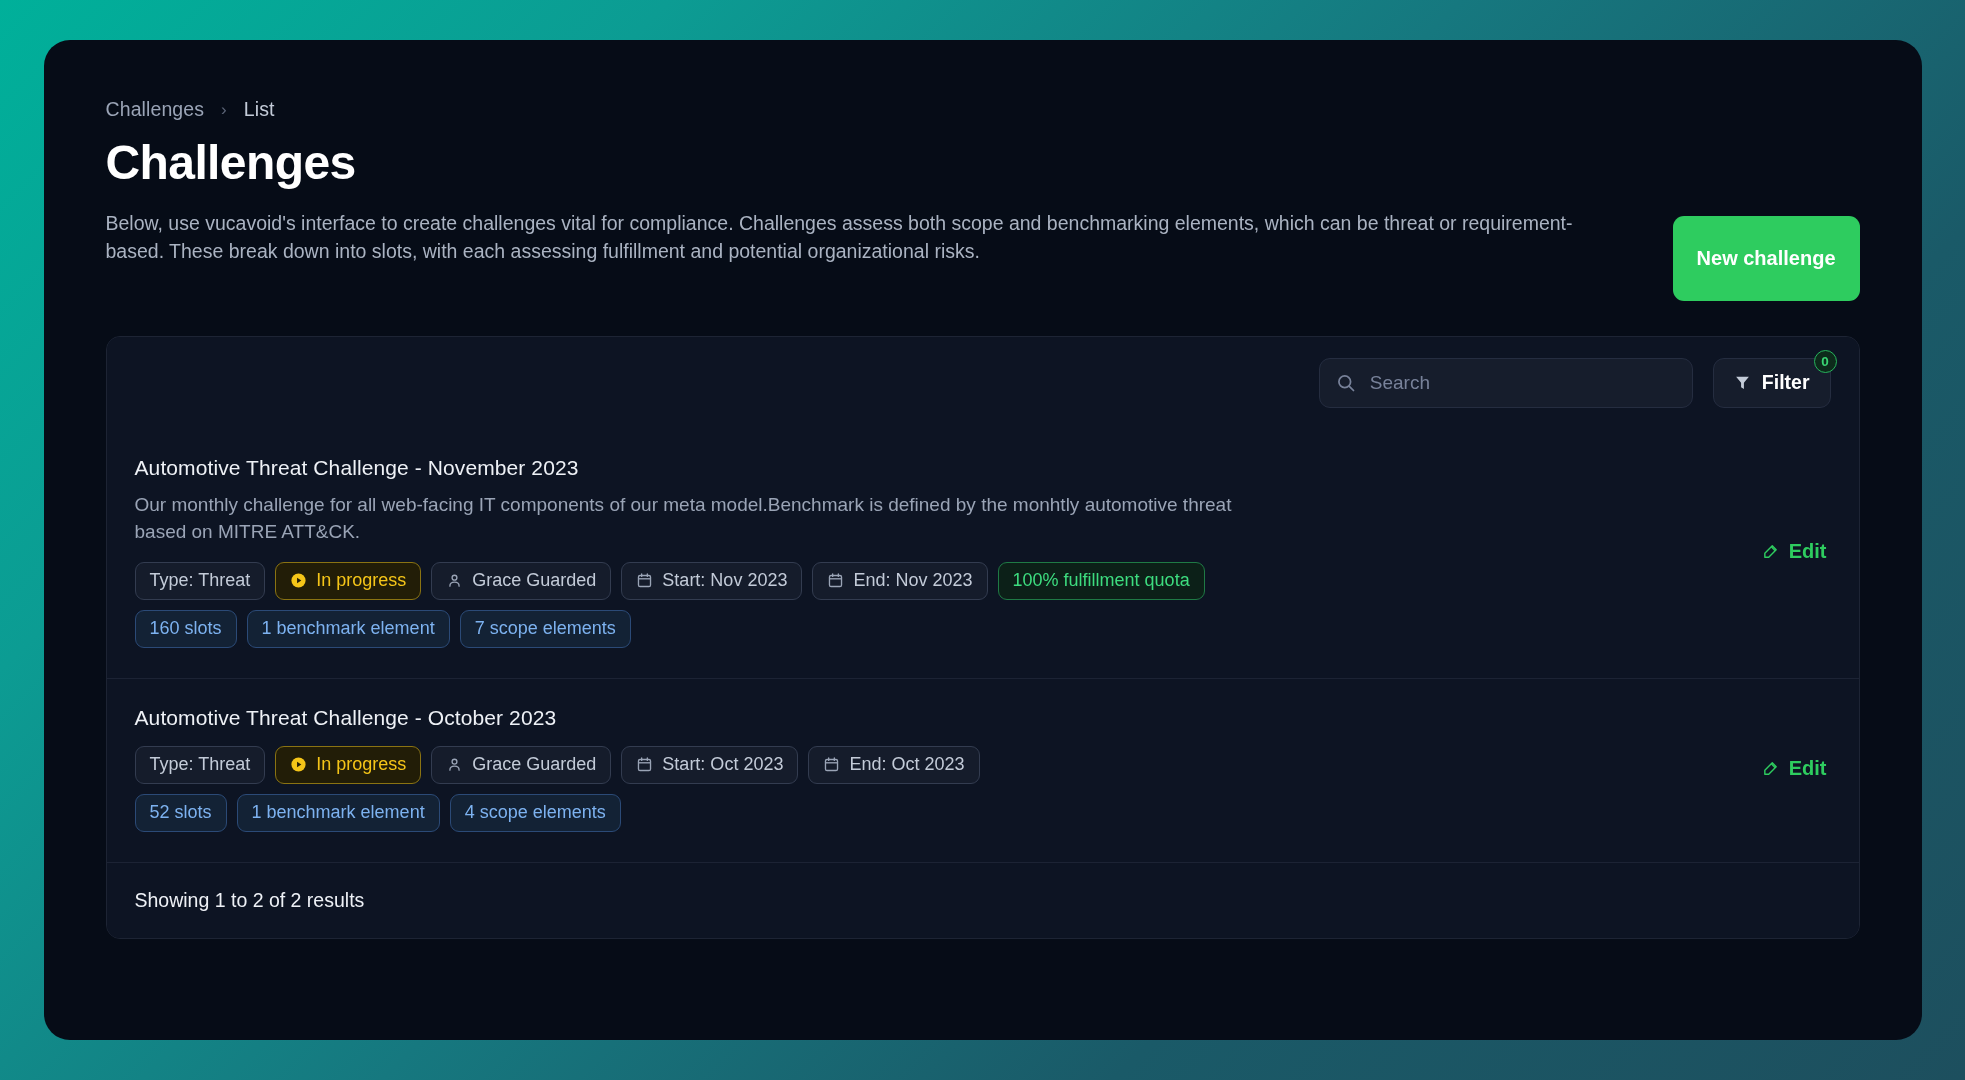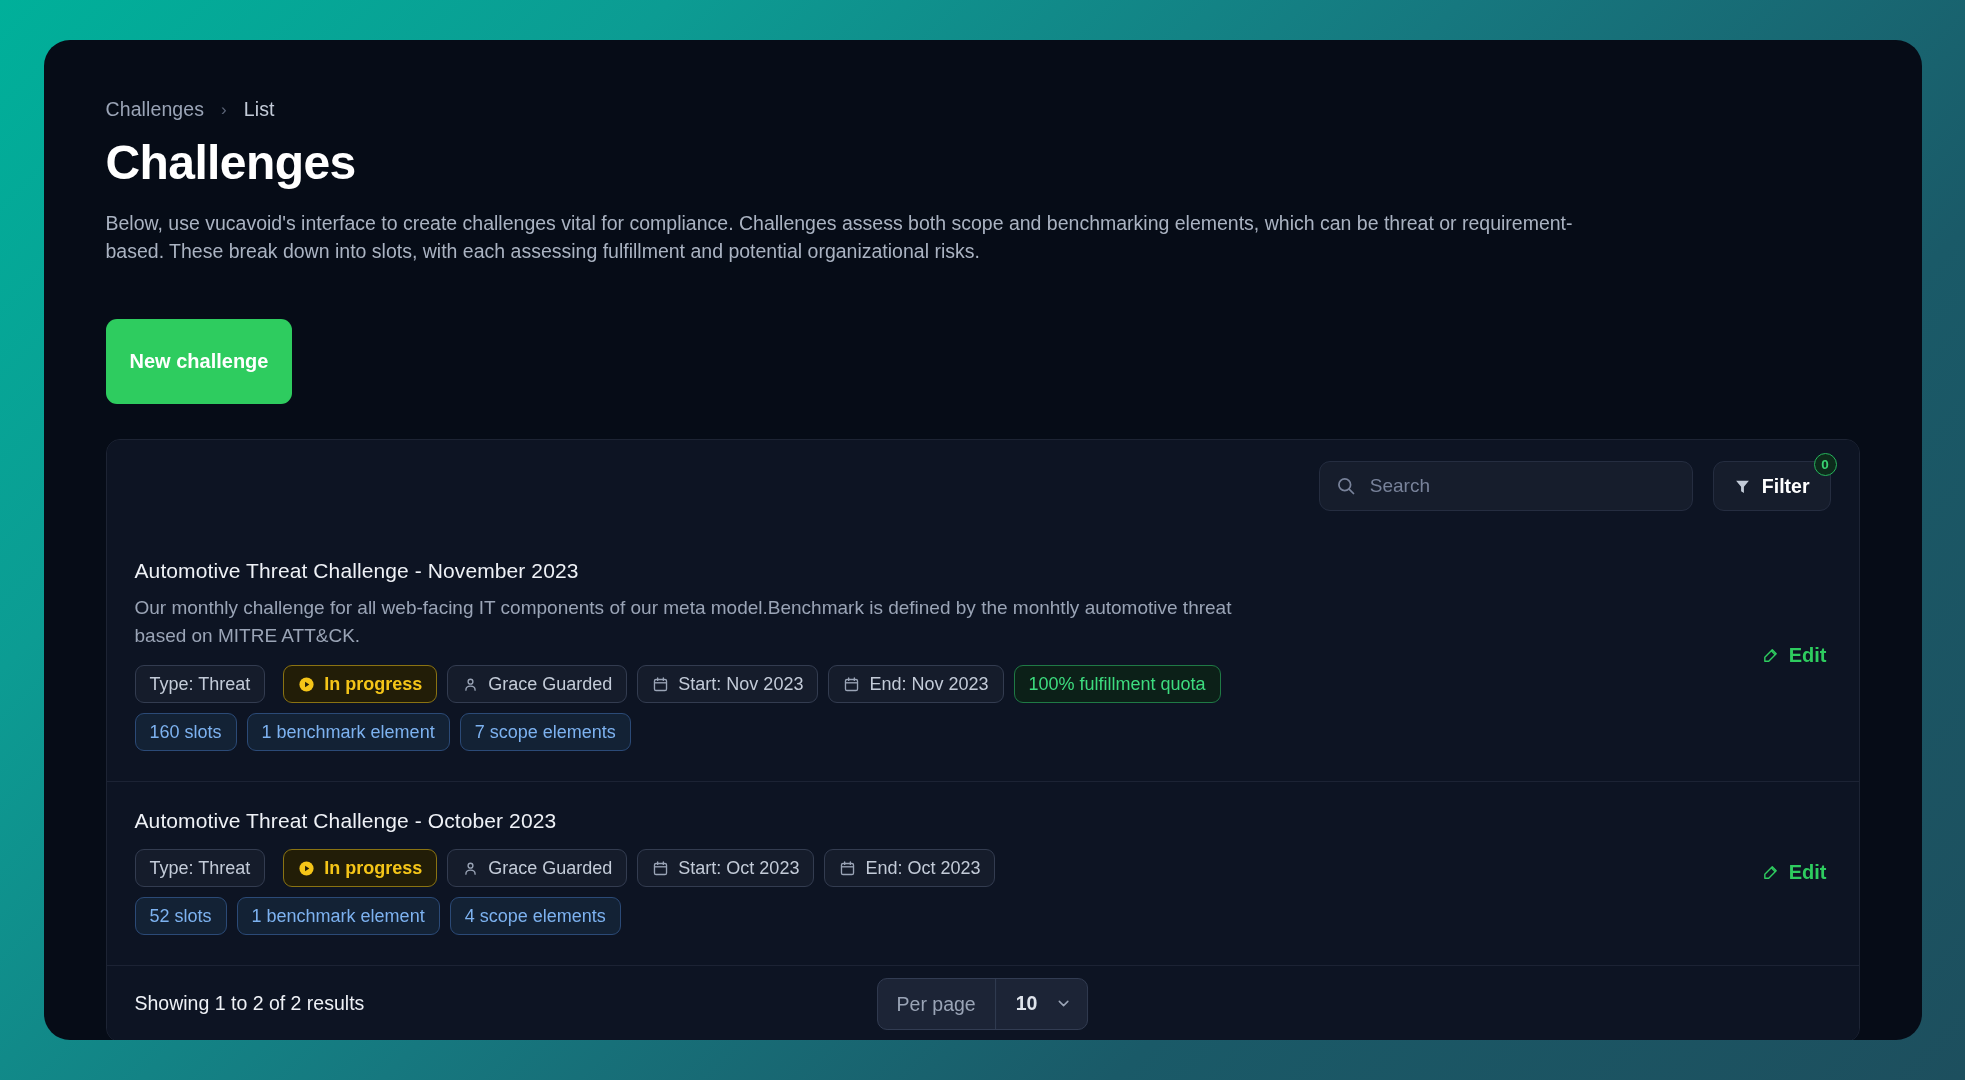--- a/index.html
+++ b/index.html
@@ -54,21 +54,20 @@
     letter-spacing: -0.6px;
     line-height: 1.1;
   }
 
   
   .header-row {
     display: flex;
     align-items: flex-start;
     justify-content: space-between;
     gap: 28px;
-    flex-direction: column;
   }
   .page-desc {
     margin-top: 19px;
     font-size: 19.5px;
     line-height: 1.45;
     color: #aab3c2;
     max-width: 1490px;
   }
   .new-challenge-btn {
     margin-top: 26px;
@@ -243,22 +242,21 @@
     font-size: 18px;
     border: 1px solid #333c50;
     background: #151c2b;
     color: #c3cbd8;
     white-space: nowrap;
   }
   .badge.status-progress {
     border-color: #8a7312;
     background: #221d07;
     color: #f5c518;
-    font-weight: 700;
-    margin-left: 8px;
+    font-weight: 400;
   }
   .badge.quota {
     border-color: #1f7a45;
     background: #0c2018;
     color: #3ddc7f;
   }
   .badge.count {
     border-color: #2b4a77;
     background: #132235;
     color: #7db2f0;
@@ -468,25 +466,16 @@
               <path d="M4 14.5V20h5.5L20 9.5 14.5 4 4 14.5z" fill="none" stroke="#2ecc5f" stroke-width="2" stroke-linejoin="round"></path>
               <path d="M13.2 5.4l5.4 5.4" stroke="#2ecc5f" stroke-width="2"></path>
             </svg>
             <span>Edit</span>
           </button>
         </div>
       </div>
 
     <div class="panel-footer">
       <span class="results-text">Showing 1 to 2 of 2 results</span>
-      <div class="per-page-control">
-        <span class="per-page-label">Per page</span>
-        <div class="per-page-select">
-          <span class="per-page-value">10</span>
-          <svg class="badge-icon" viewBox="0 0 24 24" fill="none" stroke="#9aa4b6" stroke-width="2.2" stroke-linecap="round" stroke-linejoin="round">
-            <polyline points="6 9 12 15 18 9"></polyline>
-          </svg>
-        </div>
-      </div>
     </div>
 
   </div>
 </div>
 
 </body></html>

